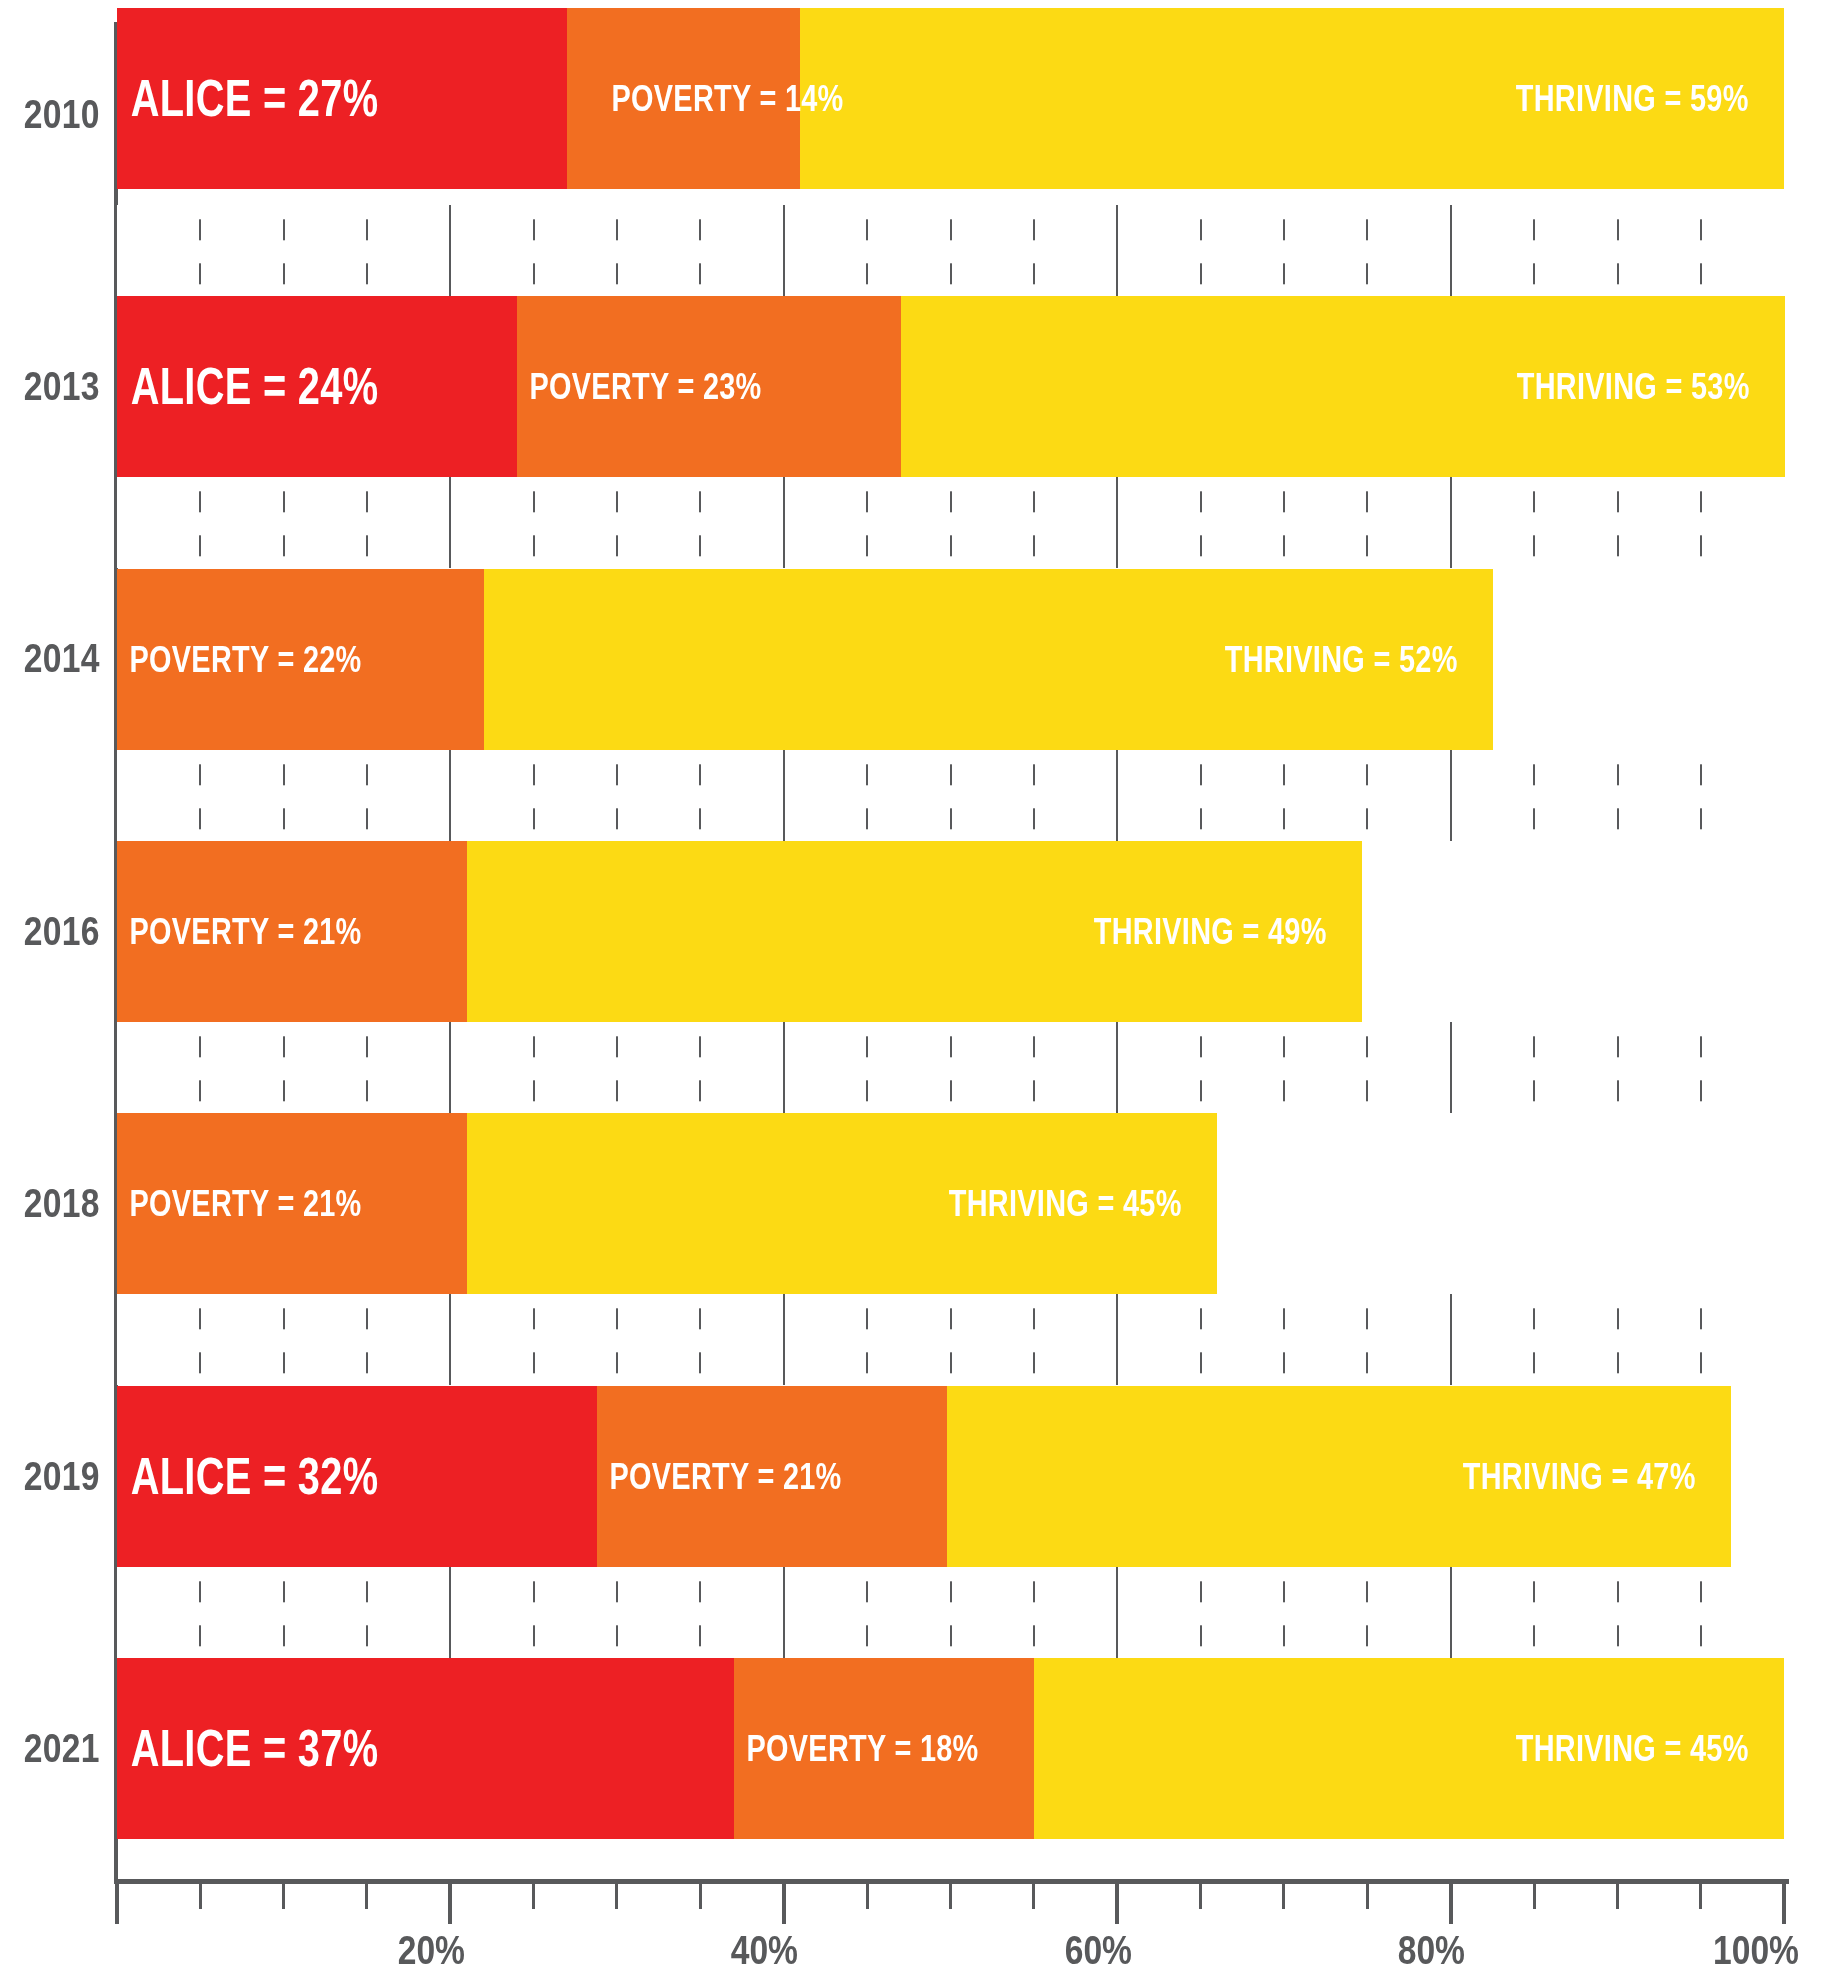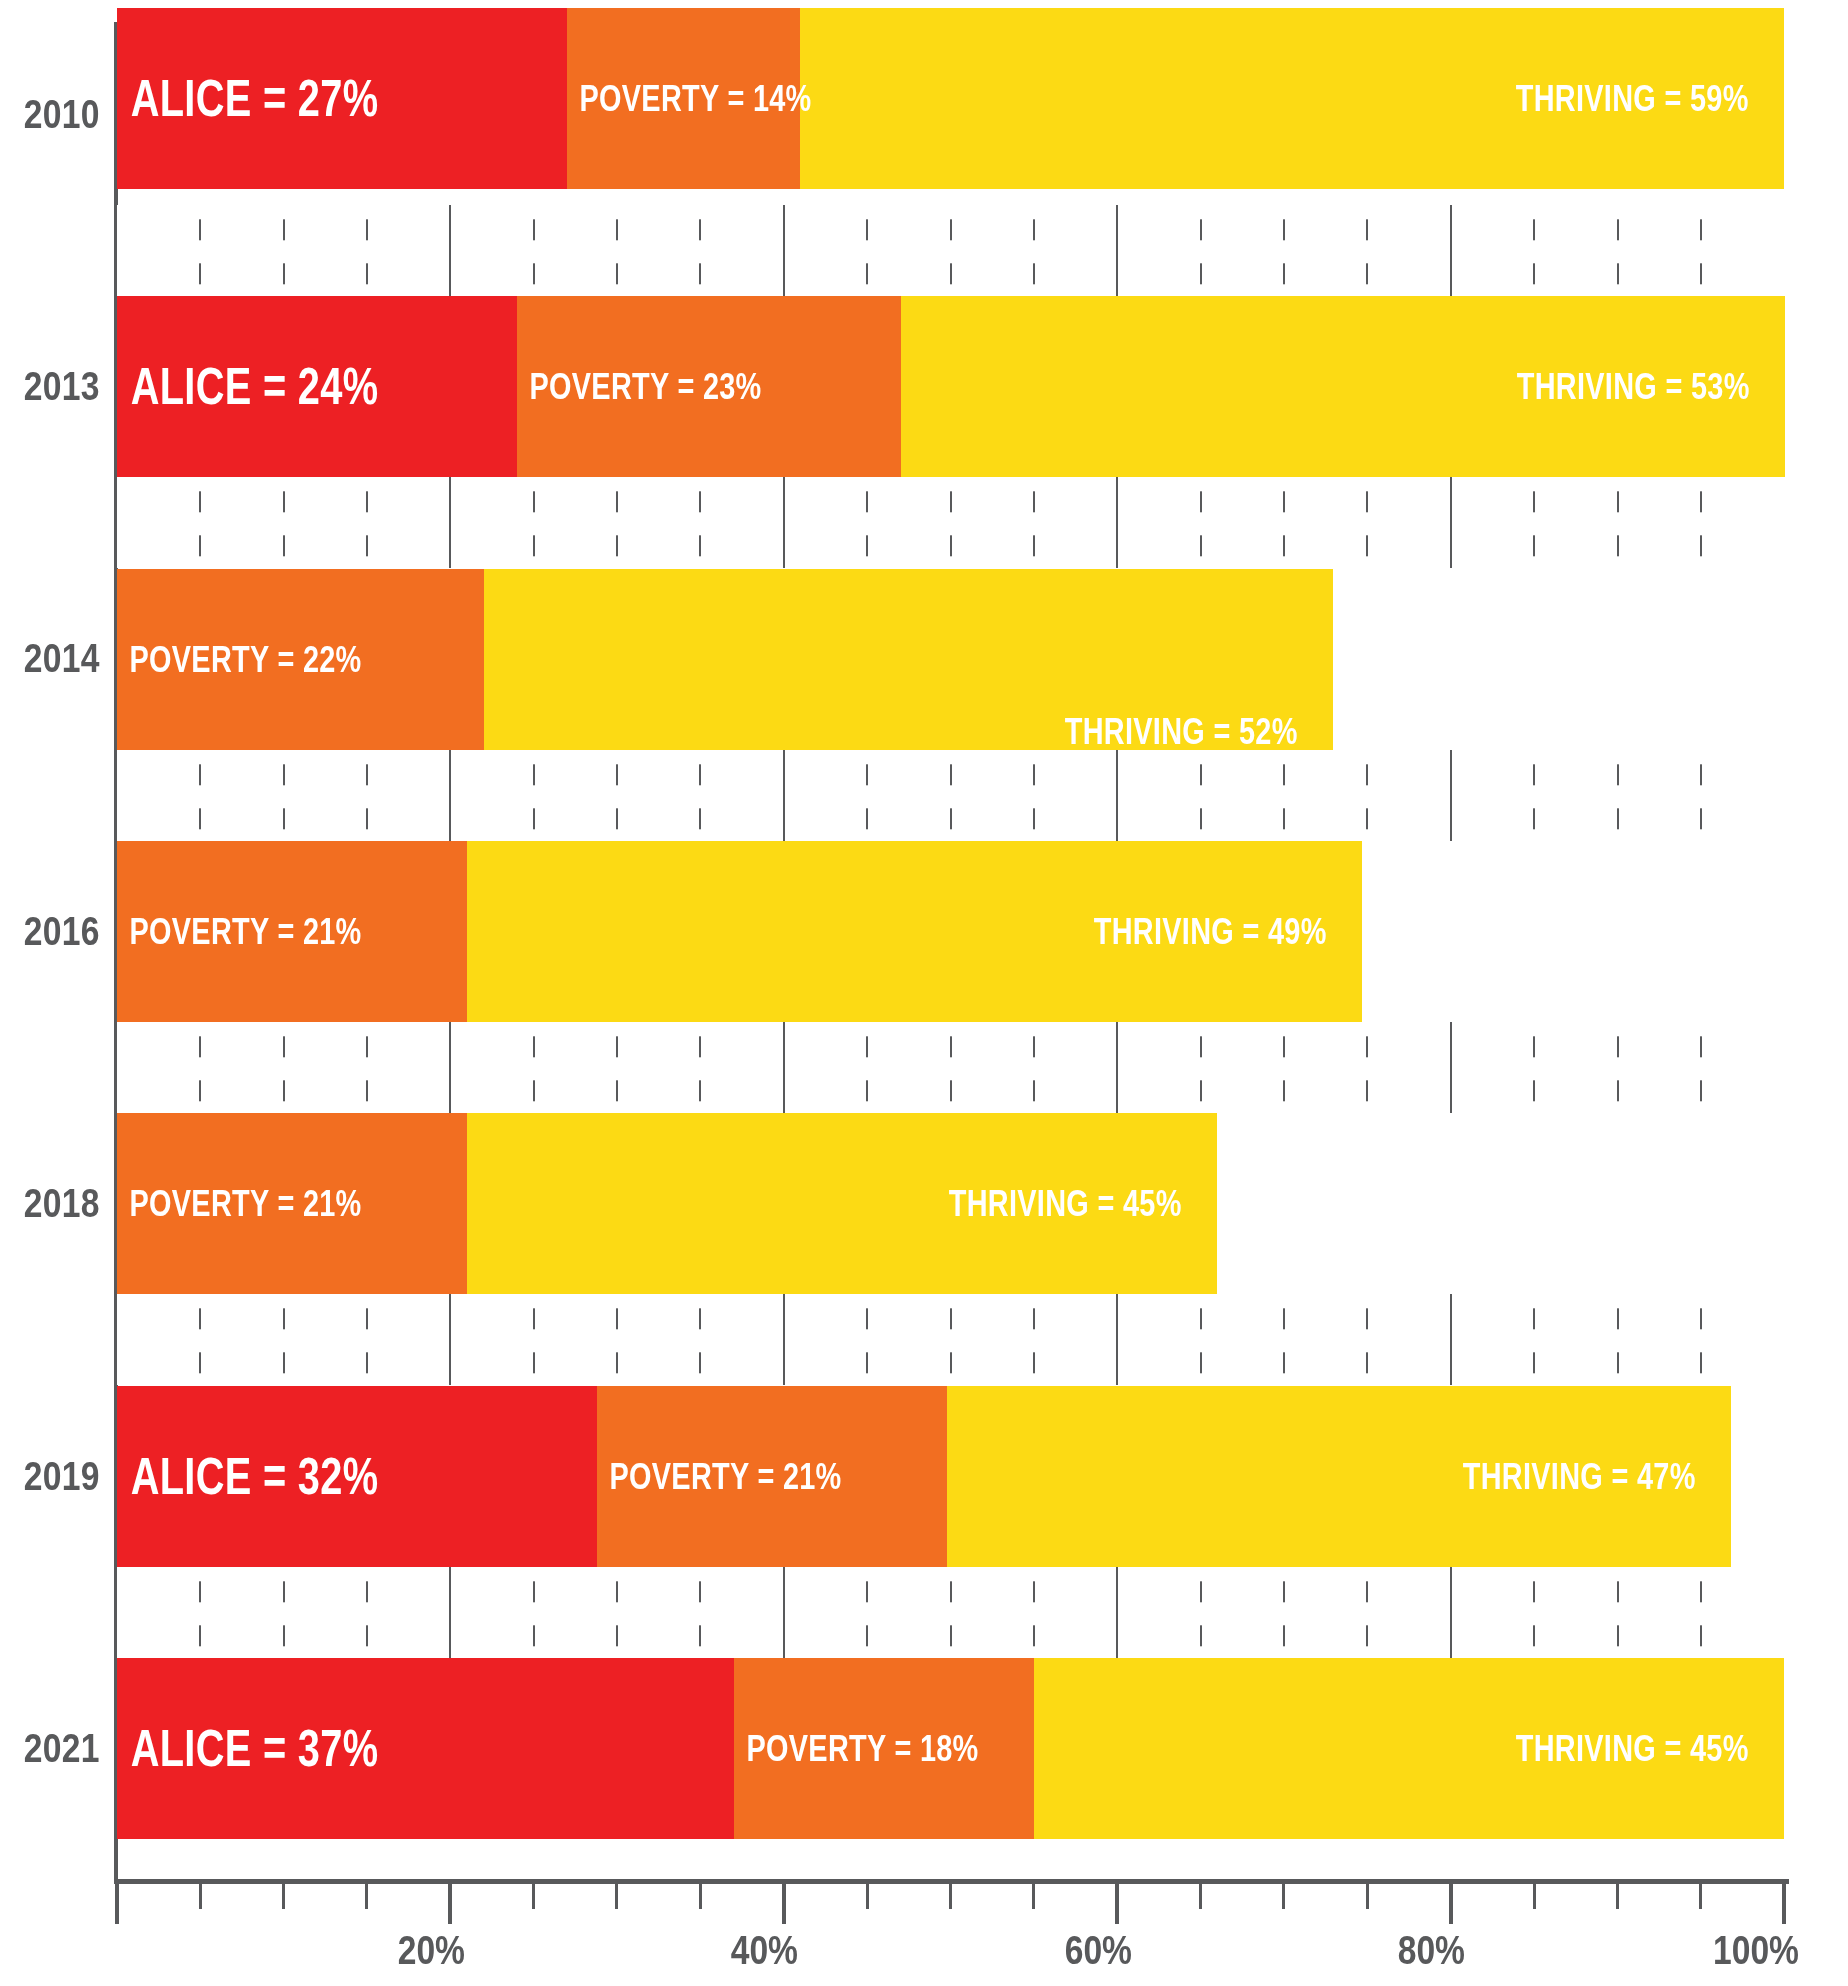--- a/index.html
+++ b/index.html
@@ -208,21 +208,21 @@
         <div class="grid-minor" style="left: 1249px;"></div>
         <div class="grid-major" style="left: 1333px;"></div>
         <div class="grid-minor" style="left: 1416px;"></div>
         <div class="grid-minor" style="left: 1500px;"></div>
         <div class="grid-minor" style="left: 1583px;"></div>
       </div>
       <div class="bar-row" style="top: 8px;">
         <div class="seg seg-alice" title="ALICE = 27%" style="width: 450px; z-index: 3;">
           <div class="seg-label">ALICE = 27%</div>
         </div>
-        <div class="seg seg-poverty" title="POVERTY = 14%" style="width: 233px; z-index: 2;">
+        <div class="seg seg-poverty" title="POVERTY = 14%" style="width: 233px; z-index: 2; padding-left: 32px;">
           <div class="seg-label">POVERTY = 14%</div>
         </div>
         <div class="seg seg-thriving" title="THRIVING = 59%" style="width: 984px; z-index: 1;">
           <div class="seg-label">THRIVING = 59%</div>
         </div>
       </div>
       <div class="gap-band" style="top: 477px; height: 91px;">
         <div class="grid-minor" style="left: 82px;"></div>
         <div class="grid-minor" style="left: 166px;"></div>
         <div class="grid-minor" style="left: 249px;"></div>
@@ -272,21 +272,21 @@
         <div class="grid-minor" style="left: 1249px;"></div>
         <div class="grid-major" style="left: 1333px;"></div>
         <div class="grid-minor" style="left: 1416px;"></div>
         <div class="grid-minor" style="left: 1500px;"></div>
         <div class="grid-minor" style="left: 1583px;"></div>
       </div>
       <div class="bar-row" style="top: 569px;">
         <div class="seg seg-poverty" title="POVERTY = 22%" style="width: 367px; z-index: 2;">
           <div class="seg-label">POVERTY = 22%</div>
         </div>
-        <div class="seg seg-thriving" title="THRIVING = 52%" style="width: 849px; z-index: 1; align-items: flex-end;">
+        <div class="seg seg-thriving" title="THRIVING = 52%" style="width: 1009px; z-index: 1;">
           <div class="seg-label">THRIVING = 52%</div>
         </div>
       </div>
       <div class="gap-band" style="top: 1022px; height: 91px;">
         <div class="grid-minor" style="left: 82px;"></div>
         <div class="grid-minor" style="left: 166px;"></div>
         <div class="grid-minor" style="left: 249px;"></div>
         <div class="grid-major" style="left: 332px;"></div>
         <div class="grid-minor" style="left: 416px;"></div>
         <div class="grid-minor" style="left: 499px;"></div>

